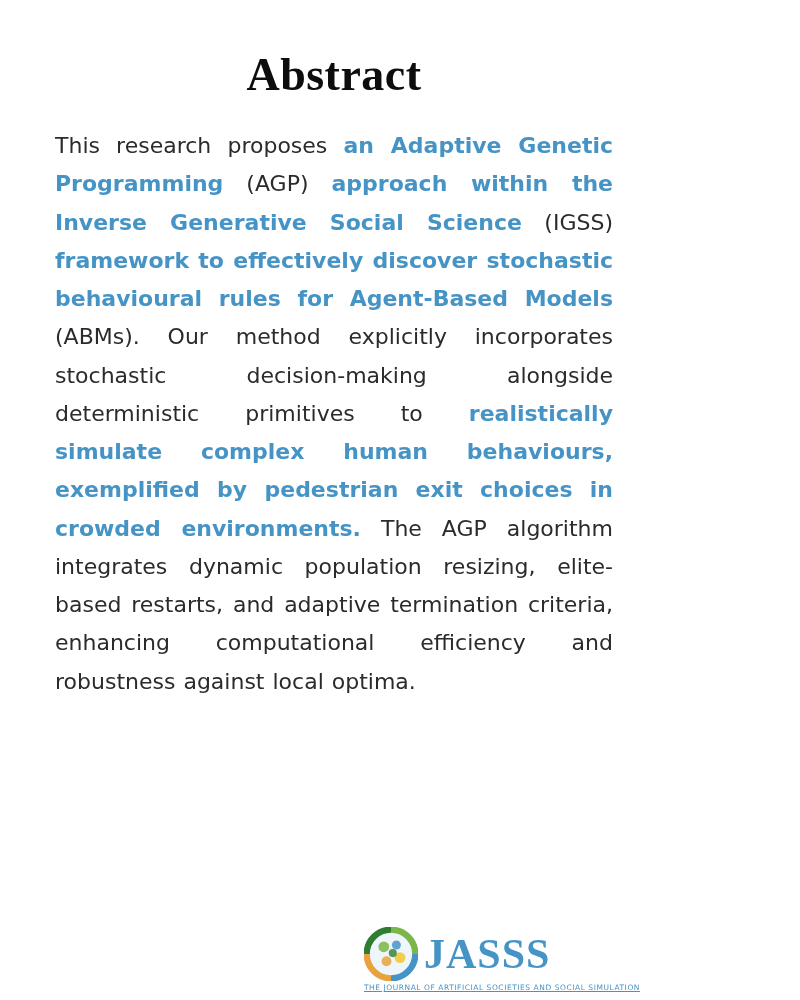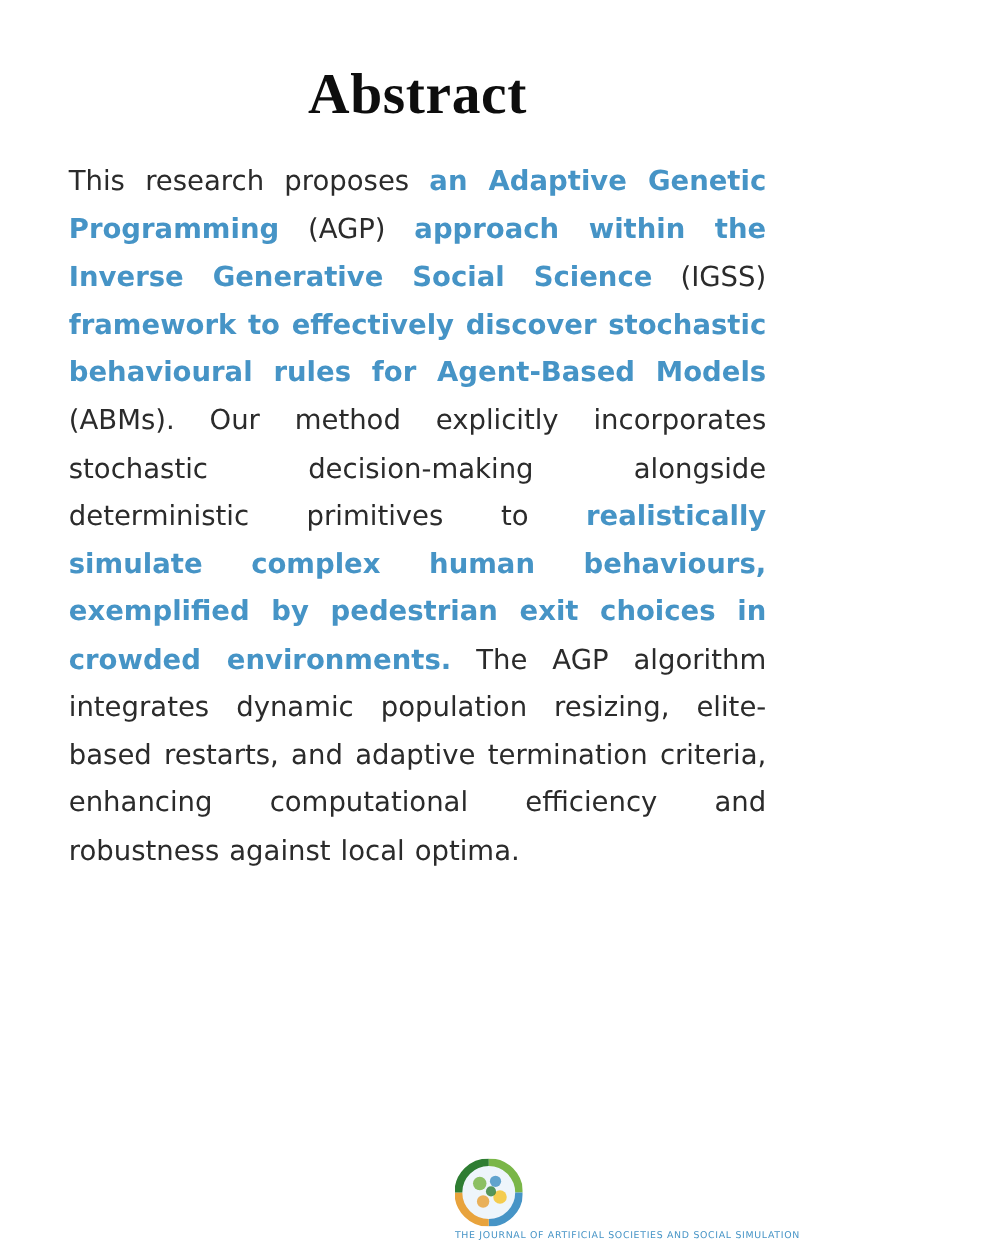--- a/index.html
+++ b/index.html
@@ -68,20 +68,21 @@
   }
   .logo-caption {
     margin-top: 2px;
     font-size: 7.5px;
     letter-spacing: 0.55px;
     color: var(--hl, #4694c6);
     text-transform: uppercase;
     white-space: nowrap;
     align-self: stretch;
     text-align: right;
+    text-decoration: underline;
   }
 </style>
 </head>
 <body>
 
 <div class="page">
 
   <h1 class="title">Abstract</h1>
 
   <p class="abstract"><span>This research proposes </span><span class="hl">an Adaptive Genetic Programming</span><span> (AGP) </span><span class="hl">approach within the Inverse Generative Social Science</span><span> (IGSS) </span><span class="hl">framework to effectively discover stochastic behavioural rules for Agent-Based Models</span><span> (ABMs). Our method explicitly incorporates stochastic decision-making alongside deterministic primitives to </span><span class="hl">realistically simulate complex human behaviours, exemplified by pedestrian exit choices in crowded environments.</span><span> The AGP algorithm integrates dynamic population resizing, elite-based restarts, and adaptive termination criteria, enhancing computational efficiency and robustness against local optima.</span></p>
@@ -93,17 +94,18 @@
         <path d="M30,3 A27,27 0 0 1 57,30" fill="none" stroke="#7ab648" stroke-width="7"></path>
         <path d="M57,30 A27,27 0 0 1 30,57" fill="none" stroke="#4694c6" stroke-width="7"></path>
         <path d="M30,57 A27,27 0 0 1 3,30" fill="none" stroke="#e8a33d" stroke-width="7"></path>
         <path d="M3,30 A27,27 0 0 1 30,3" fill="none" stroke="#2e7d32" stroke-width="7"></path>
         <circle cx="22" cy="22" r="6" fill="#7ab648" opacity="0.85"></circle>
         <circle cx="36" cy="20" r="5" fill="#4694c6" opacity="0.85"></circle>
         <circle cx="40" cy="34" r="6" fill="#f4c430" opacity="0.85"></circle>
         <circle cx="25" cy="38" r="5.5" fill="#e8a33d" opacity="0.85"></circle>
         <circle cx="32" cy="29" r="4.5" fill="#2e7d32" opacity="0.8"></circle>
       </svg>
+      <span class="logo-text">JASSS</span>
     </div>
     <span class="logo-caption">The Journal of Artificial Societies and Social Simulation</span>
   </div>
 
 </div>
 
 </body></html>

